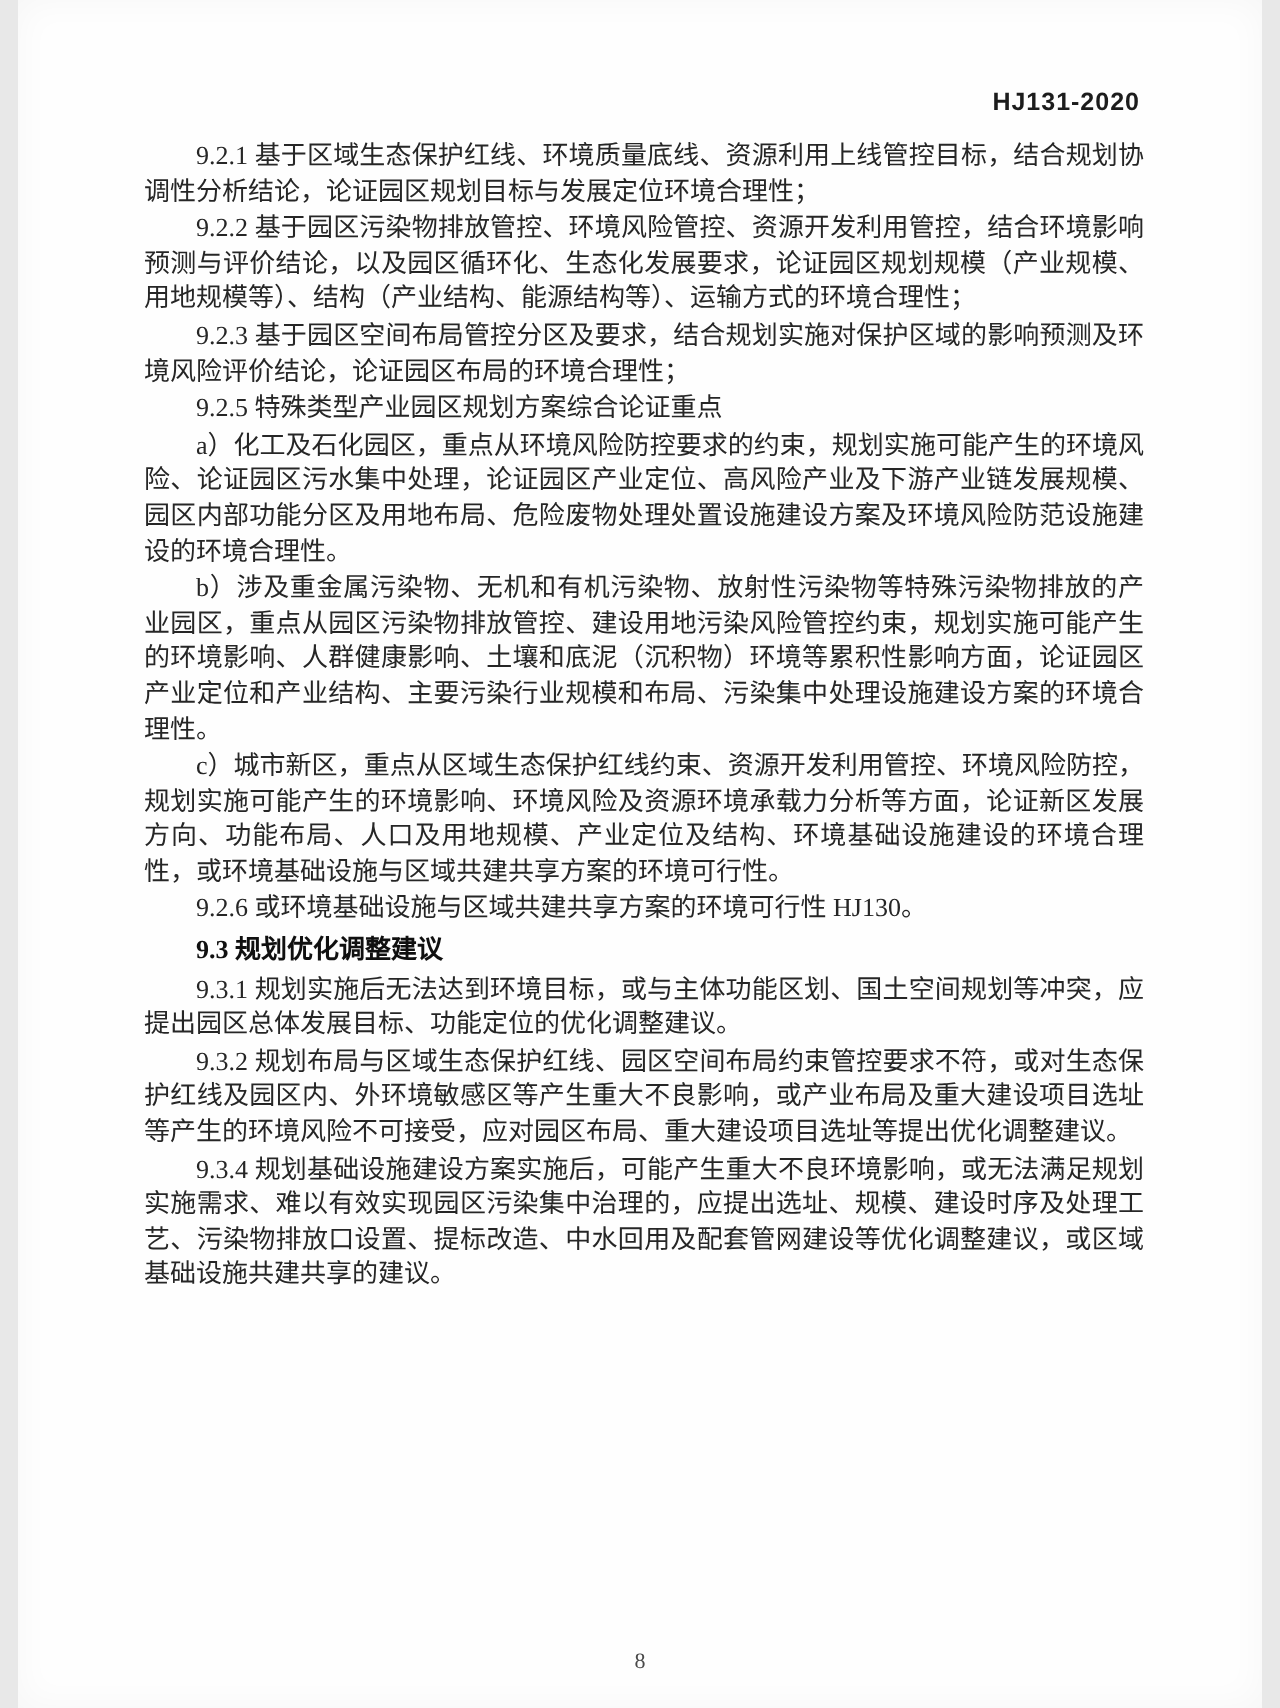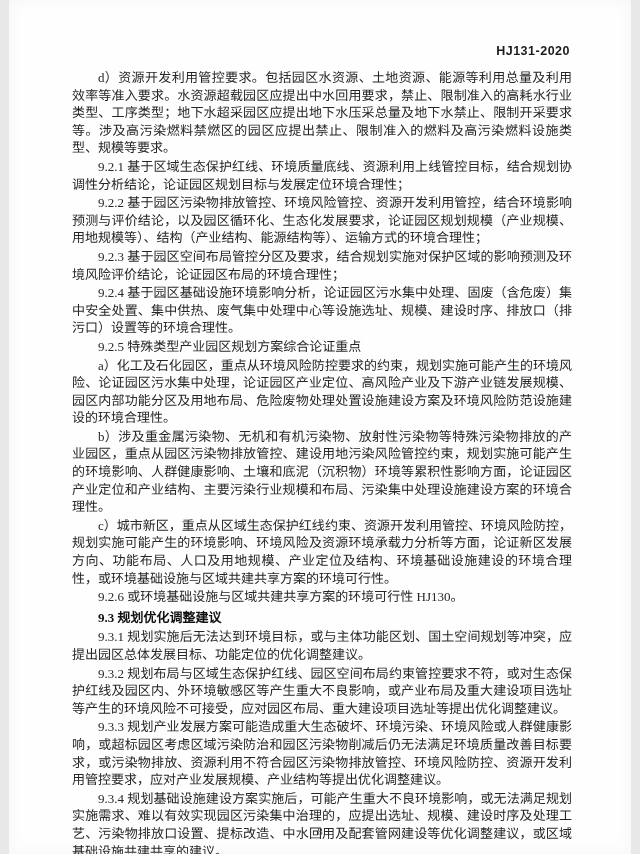--- a/index.html
+++ b/index.html
@@ -60,32 +60,29 @@
   }
 </style>
 </head>
 <body>
 
 <div class="page">
 
   <div class="doc-code">HJ131-2020</div>
 
   <div class="content">
-    <p class="body">d）资源开发利用管控要求。包括园区水资源、土地资源、能源等利用总量及利用效率等准入要求。水资源超载园区应提出中水回用要求，禁止、限制准入的高耗水行业类型、工序类型；地下水超采园区应提出地下水压采总量及地下水禁止、限制开采要求等。涉及高污染燃料禁燃区的园区应提出禁止、限制准入的燃料及高污染燃料设施类型、规模等要求。</p>
     <p class="body">9.2.1 基于区域生态保护红线、环境质量底线、资源利用上线管控目标，结合规划协调性分析结论，论证园区规划目标与发展定位环境合理性；</p>
     <p class="body">9.2.2 基于园区污染物排放管控、环境风险管控、资源开发利用管控，结合环境影响预测与评价结论，以及园区循环化、生态化发展要求，论证园区规划规模（产业规模、用地规模等）、结构（产业结构、能源结构等）、运输方式的环境合理性；</p>
     <p class="body">9.2.3 基于园区空间布局管控分区及要求，结合规划实施对保护区域的影响预测及环境风险评价结论，论证园区布局的环境合理性；</p>
-    <p class="body">9.2.4 基于园区基础设施环境影响分析，论证园区污水集中处理、固废（含危废）集中安全处置、集中供热、废气集中处理中心等设施选址、规模、建设时序、排放口（排污口）设置等的环境合理性。</p>
     <p class="body">9.2.5 特殊类型产业园区规划方案综合论证重点</p>
     <p class="body">a）化工及石化园区，重点从环境风险防控要求的约束，规划实施可能产生的环境风险、论证园区污水集中处理，论证园区产业定位、高风险产业及下游产业链发展规模、园区内部功能分区及用地布局、危险废物处理处置设施建设方案及环境风险防范设施建设的环境合理性。</p>
     <p class="body">b）涉及重金属污染物、无机和有机污染物、放射性污染物等特殊污染物排放的产业园区，重点从园区污染物排放管控、建设用地污染风险管控约束，规划实施可能产生的环境影响、人群健康影响、土壤和底泥（沉积物）环境等累积性影响方面，论证园区产业定位和产业结构、主要污染行业规模和布局、污染集中处理设施建设方案的环境合理性。</p>
     <p class="body">c）城市新区，重点从区域生态保护红线约束、资源开发利用管控、环境风险防控，规划实施可能产生的环境影响、环境风险及资源环境承载力分析等方面，论证新区发展方向、功能布局、人口及用地规模、产业定位及结构、环境基础设施建设的环境合理性，或环境基础设施与区域共建共享方案的环境可行性。</p>
     <p class="body">9.2.6 或环境基础设施与区域共建共享方案的环境可行性 HJ130。</p>
     <p class="heading">9.3 规划优化调整建议</p>
     <p class="body">9.3.1 规划实施后无法达到环境目标，或与主体功能区划、国土空间规划等冲突，应提出园区总体发展目标、功能定位的优化调整建议。</p>
     <p class="body">9.3.2 规划布局与区域生态保护红线、园区空间布局约束管控要求不符，或对生态保护红线及园区内、外环境敏感区等产生重大不良影响，或产业布局及重大建设项目选址等产生的环境风险不可接受，应对园区布局、重大建设项目选址等提出优化调整建议。</p>
-    <p class="body">9.3.3 规划产业发展方案可能造成重大生态破坏、环境污染、环境风险或人群健康影响，或超标园区考虑区域污染防治和园区污染物削减后仍无法满足环境质量改善目标要求，或污染物排放、资源利用不符合园区污染物排放管控、环境风险防控、资源开发利用管控要求，应对产业发展规模、产业结构等提出优化调整建议。</p>
     <p class="body">9.3.4 规划基础设施建设方案实施后，可能产生重大不良环境影响，或无法满足规划实施需求、难以有效实现园区污染集中治理的，应提出选址、规模、建设时序及处理工艺、污染物排放口设置、提标改造、中水回用及配套管网建设等优化调整建议，或区域基础设施共建共享的建议。</p>
   </div>
 
   <div class="page-number">8</div>
 
 </div>
 
 </body></html>

